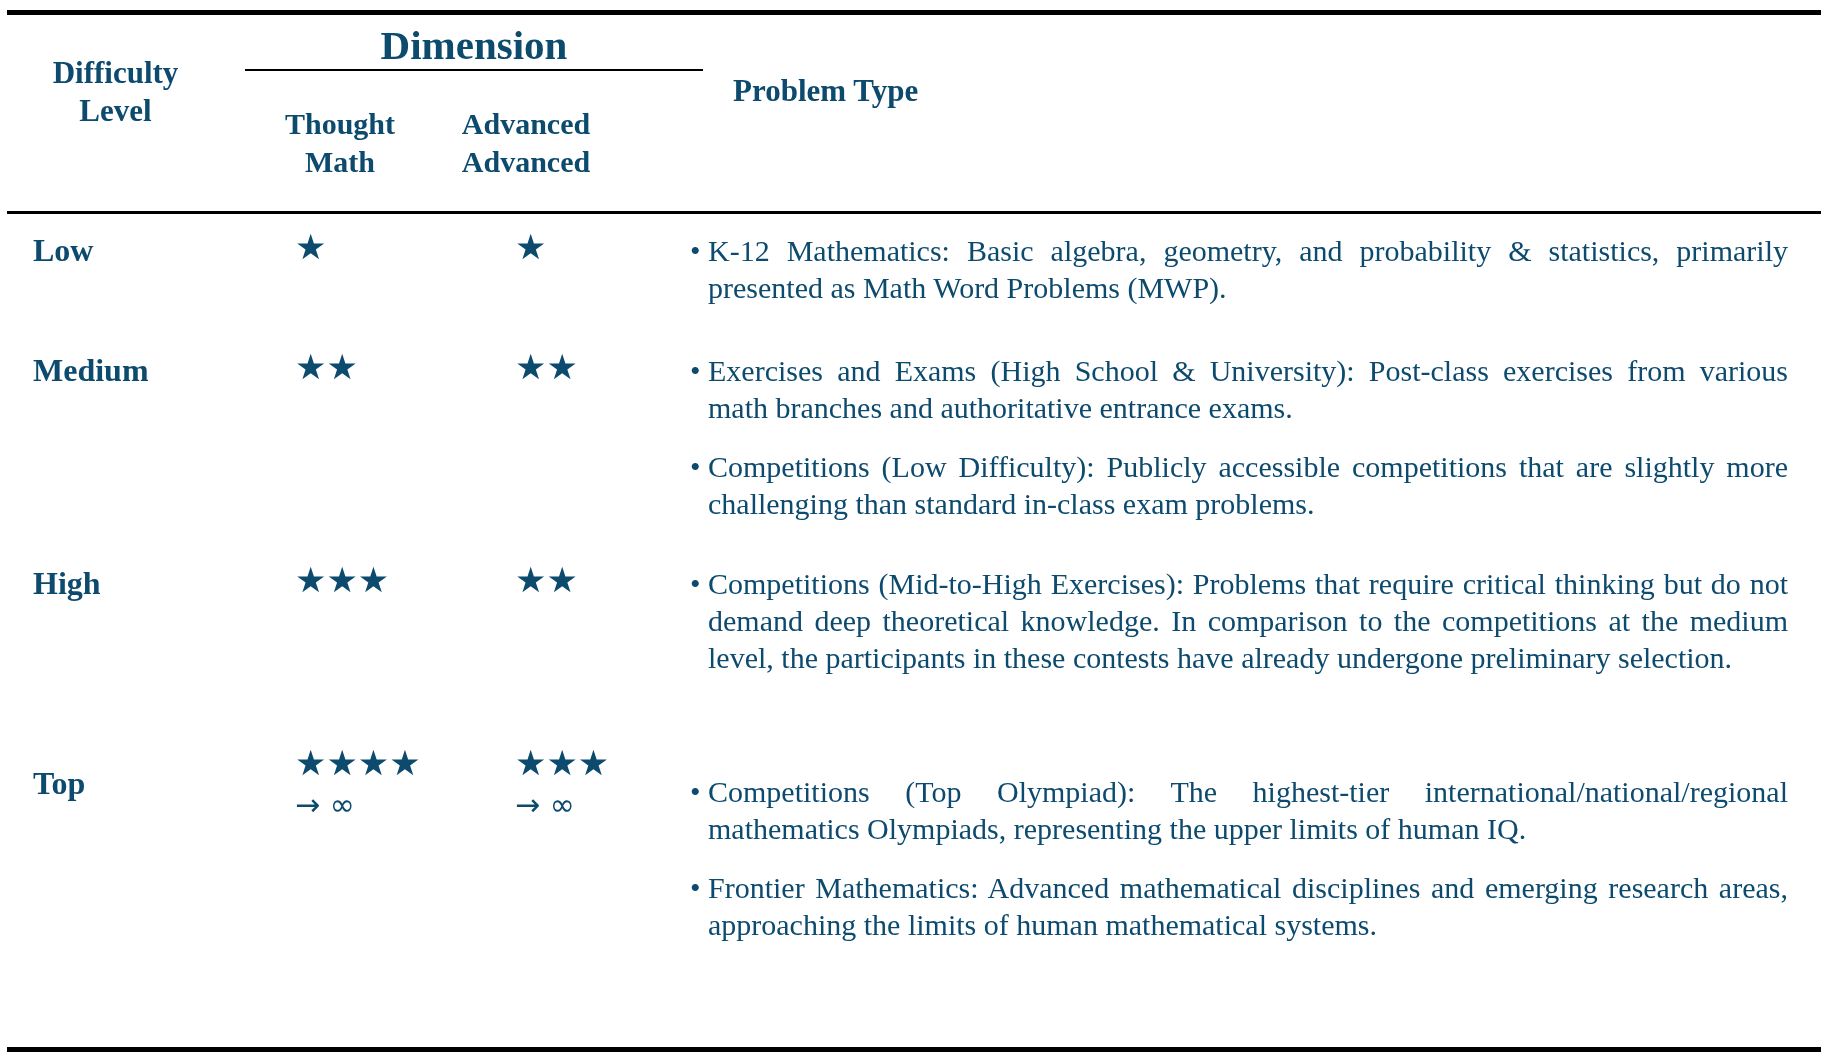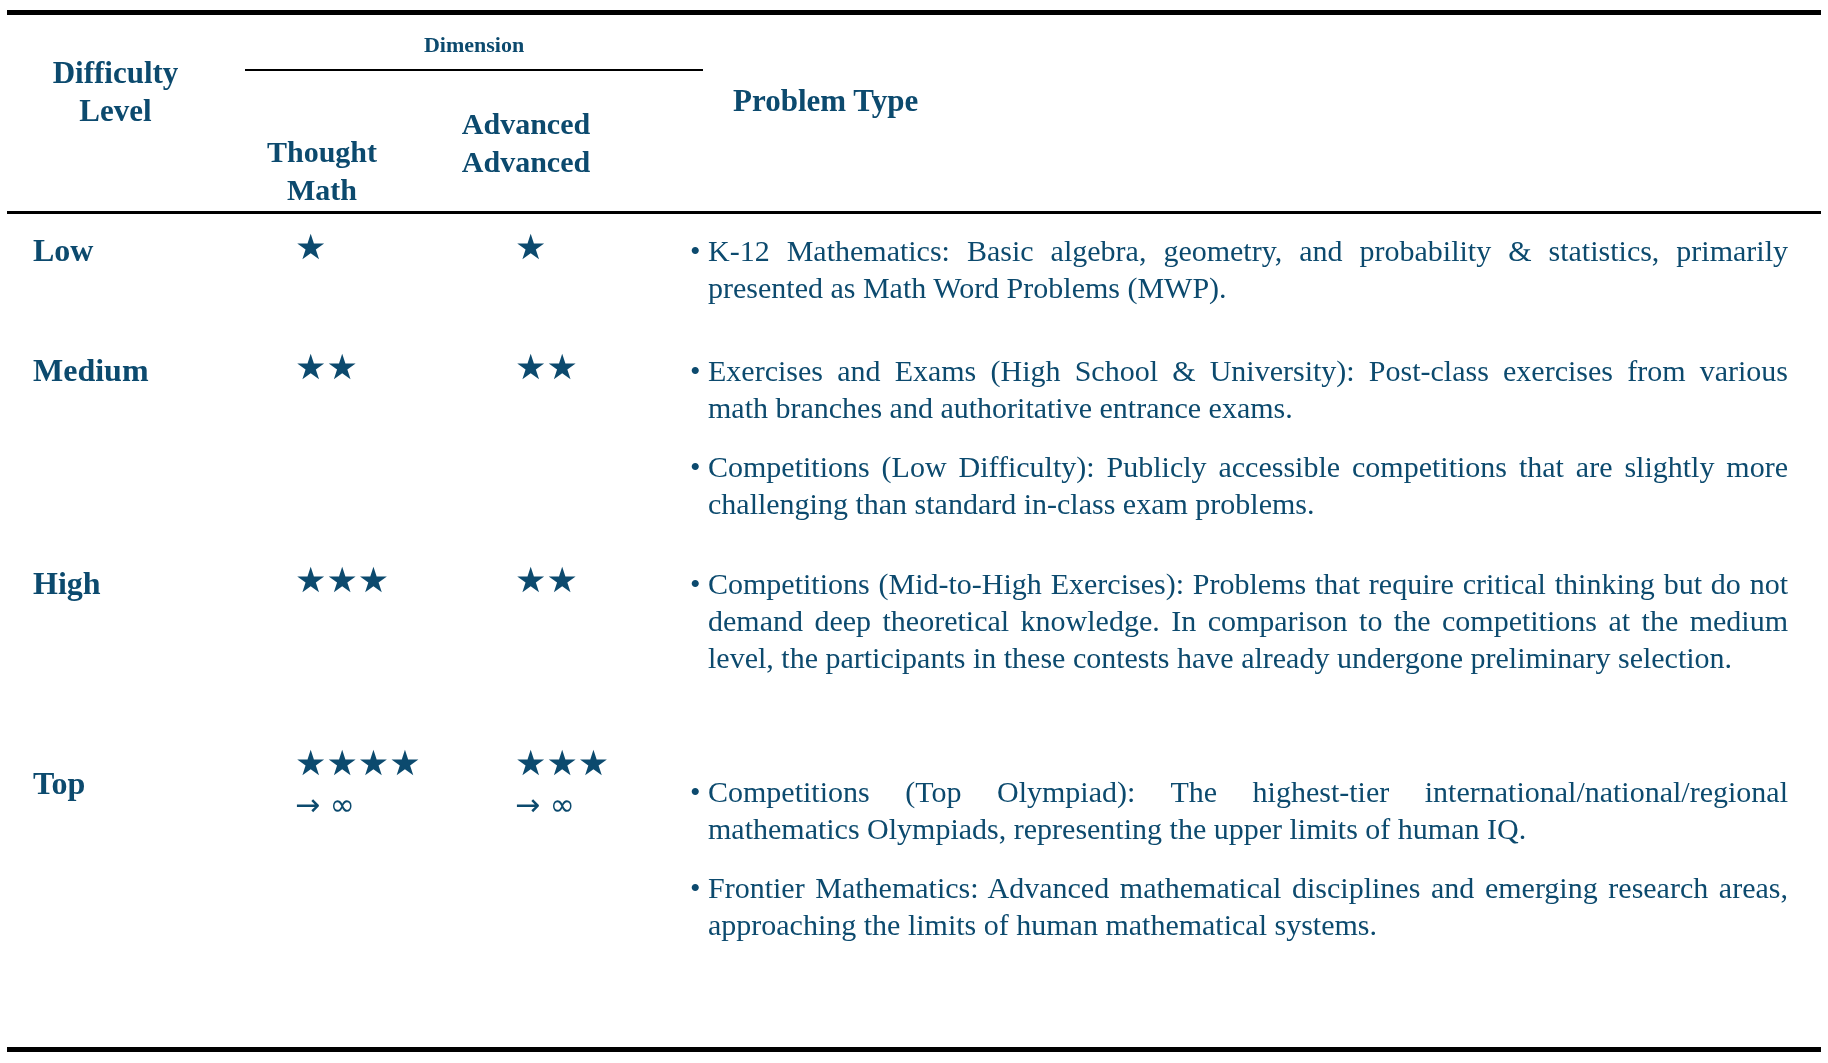--- a/index.html
+++ b/index.html
@@ -40,32 +40,32 @@
     font-weight: bold;
   }
   .hdr-difficulty {
     left: 23px; top: 54px; width: 185px;
     text-align: center;
     font-size: 31px; line-height: 38px;
   }
   .hdr-dimension {
     left: 245px; top: 26px; width: 458px;
     text-align: center;
-    font-size: 22px; line-height: 38px;
+    font-size: 41px; line-height: 38px;
   }
   .hdr-sub {
     top: 105px; width: 200px;
     text-align: center;
     font-size: 30px; line-height: 38px;
   }
-  .hdr-thought   { left: 222px; margin-top: 28px; }
+  .hdr-thought   { left: 240px; }
   .hdr-knowledge { left: 426px; }
   .hdr-problem {
     left: 733px; top: 72px;
-    font-size: 31px; line-height: 38px; margin-top: 10px;
+    font-size: 31px; line-height: 38px;
   }
   
   .row { position: absolute; left: 0; right: 0; }
   .row-low    { top: 232px; }
   .row-medium { top: 352px; }
   .row-high   { top: 565px; }
   .row-top    { top: 773px; }
 
   .cell { position: absolute; top: 0; }
   .level {

